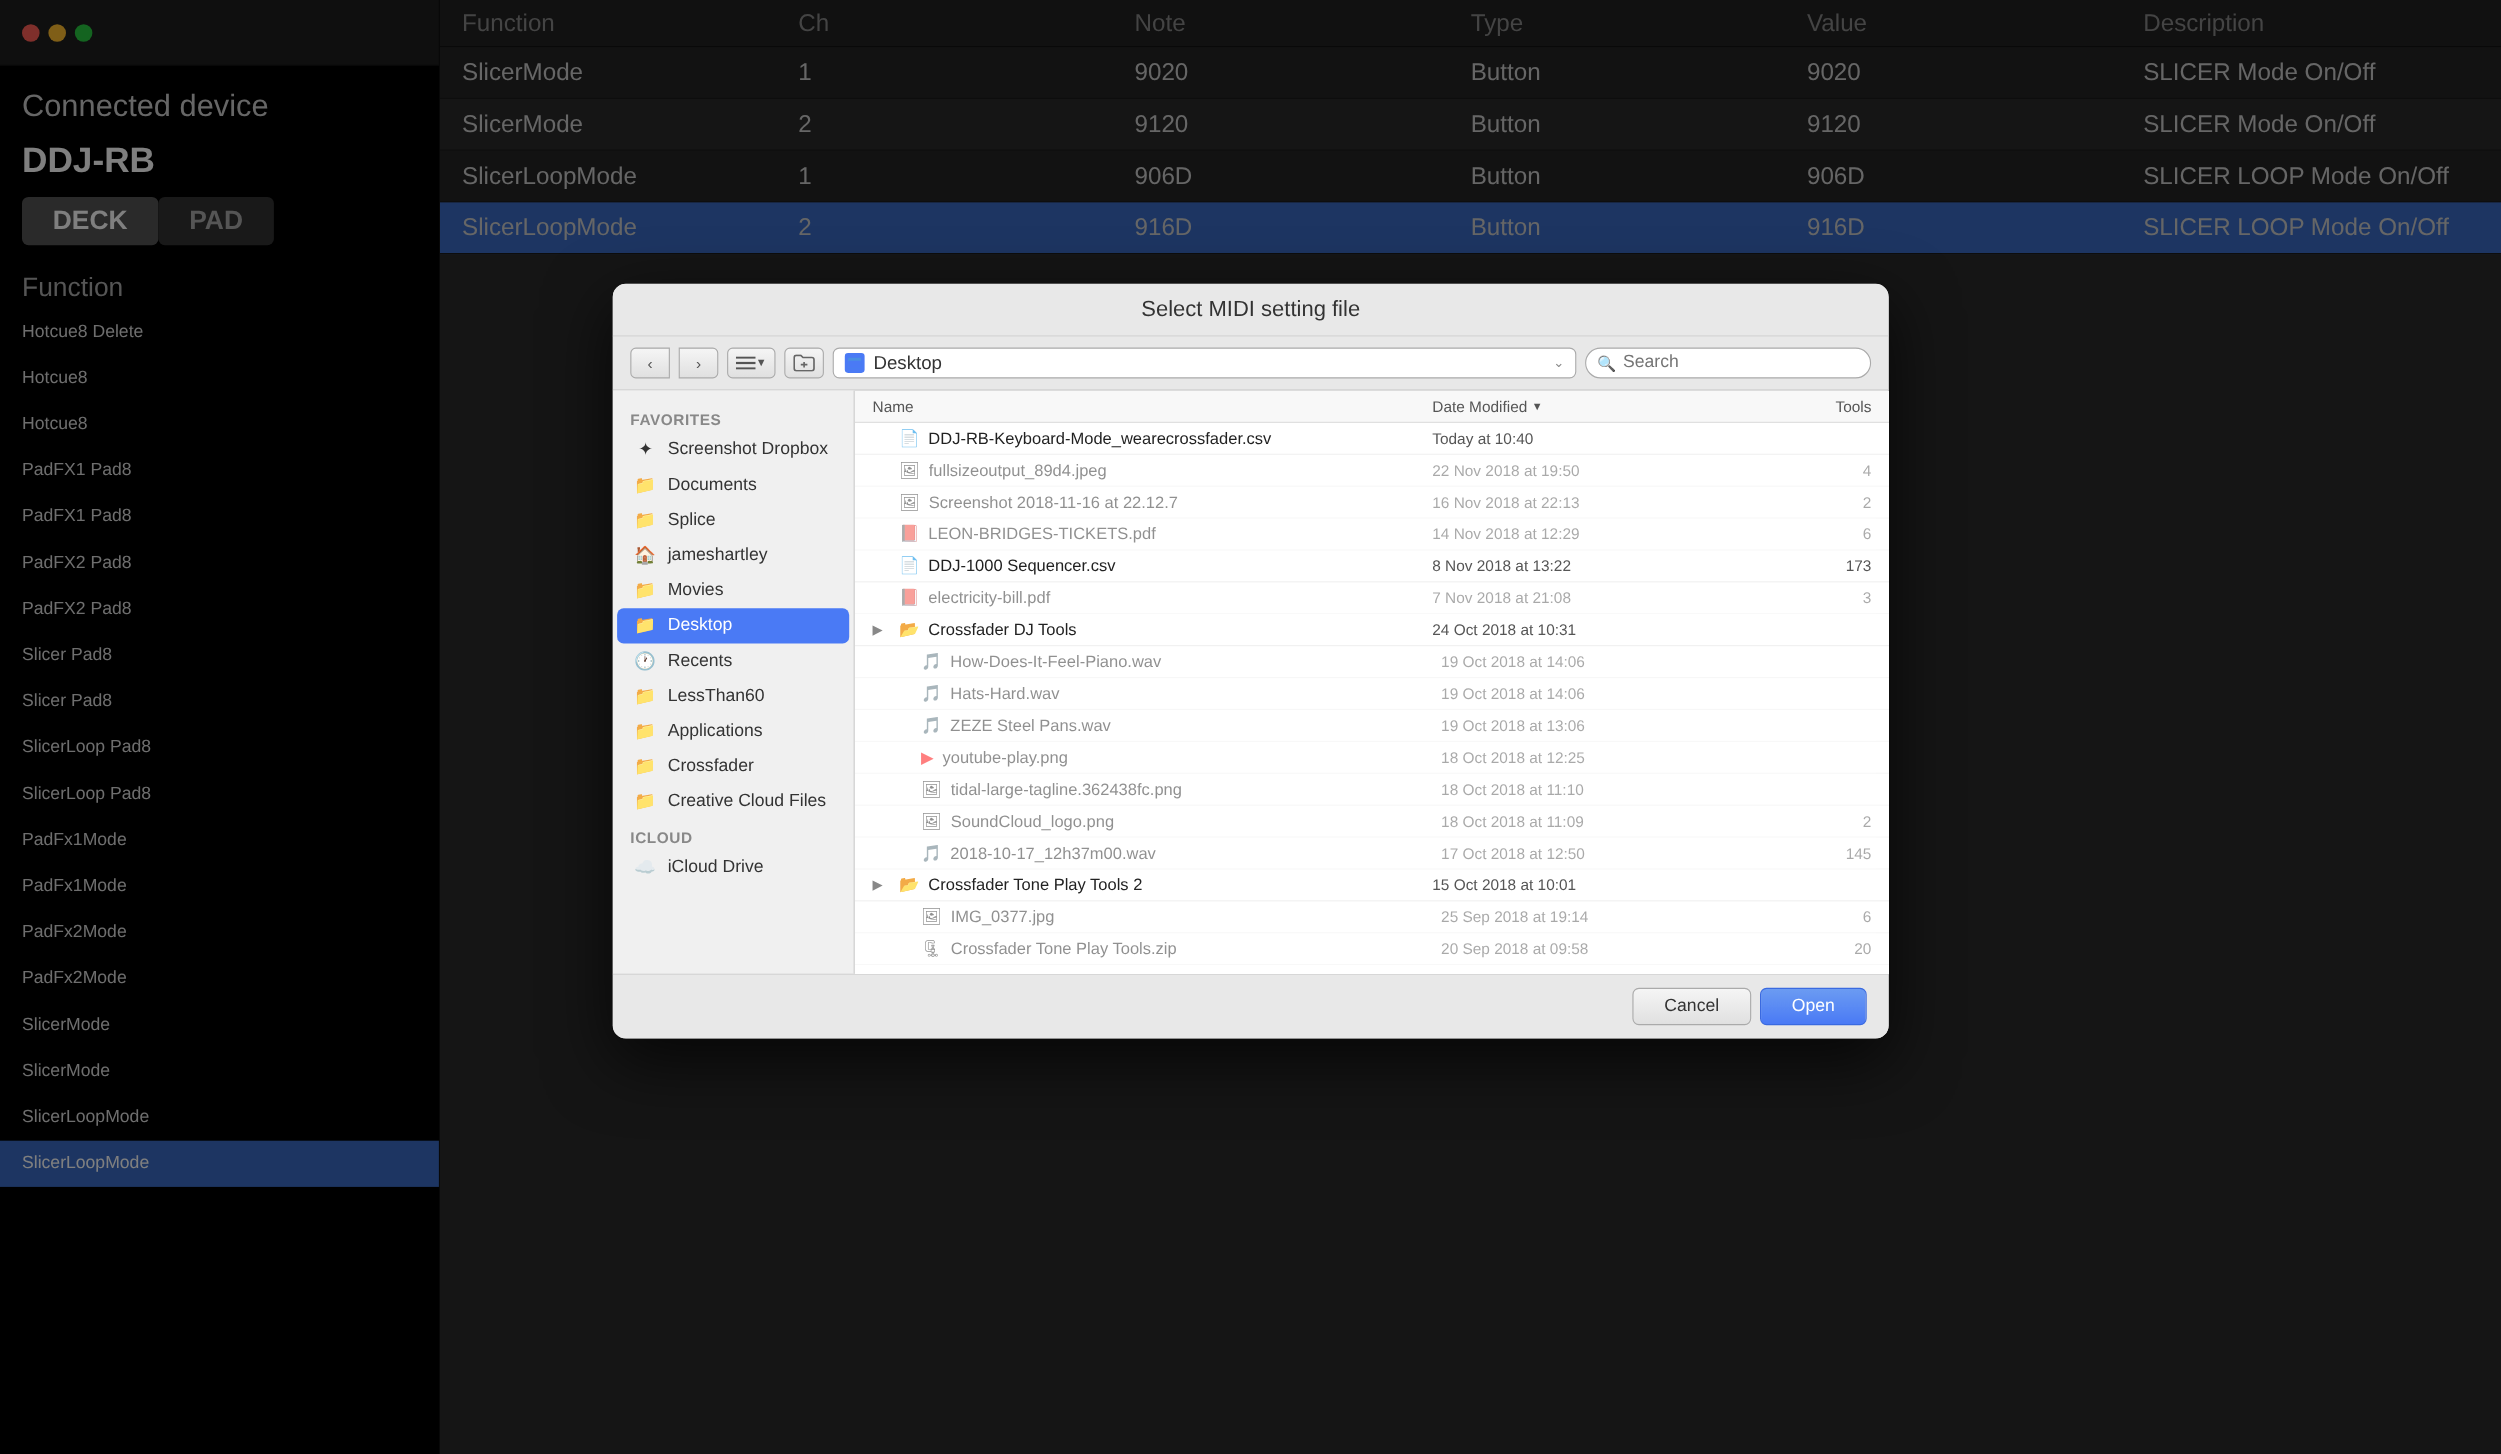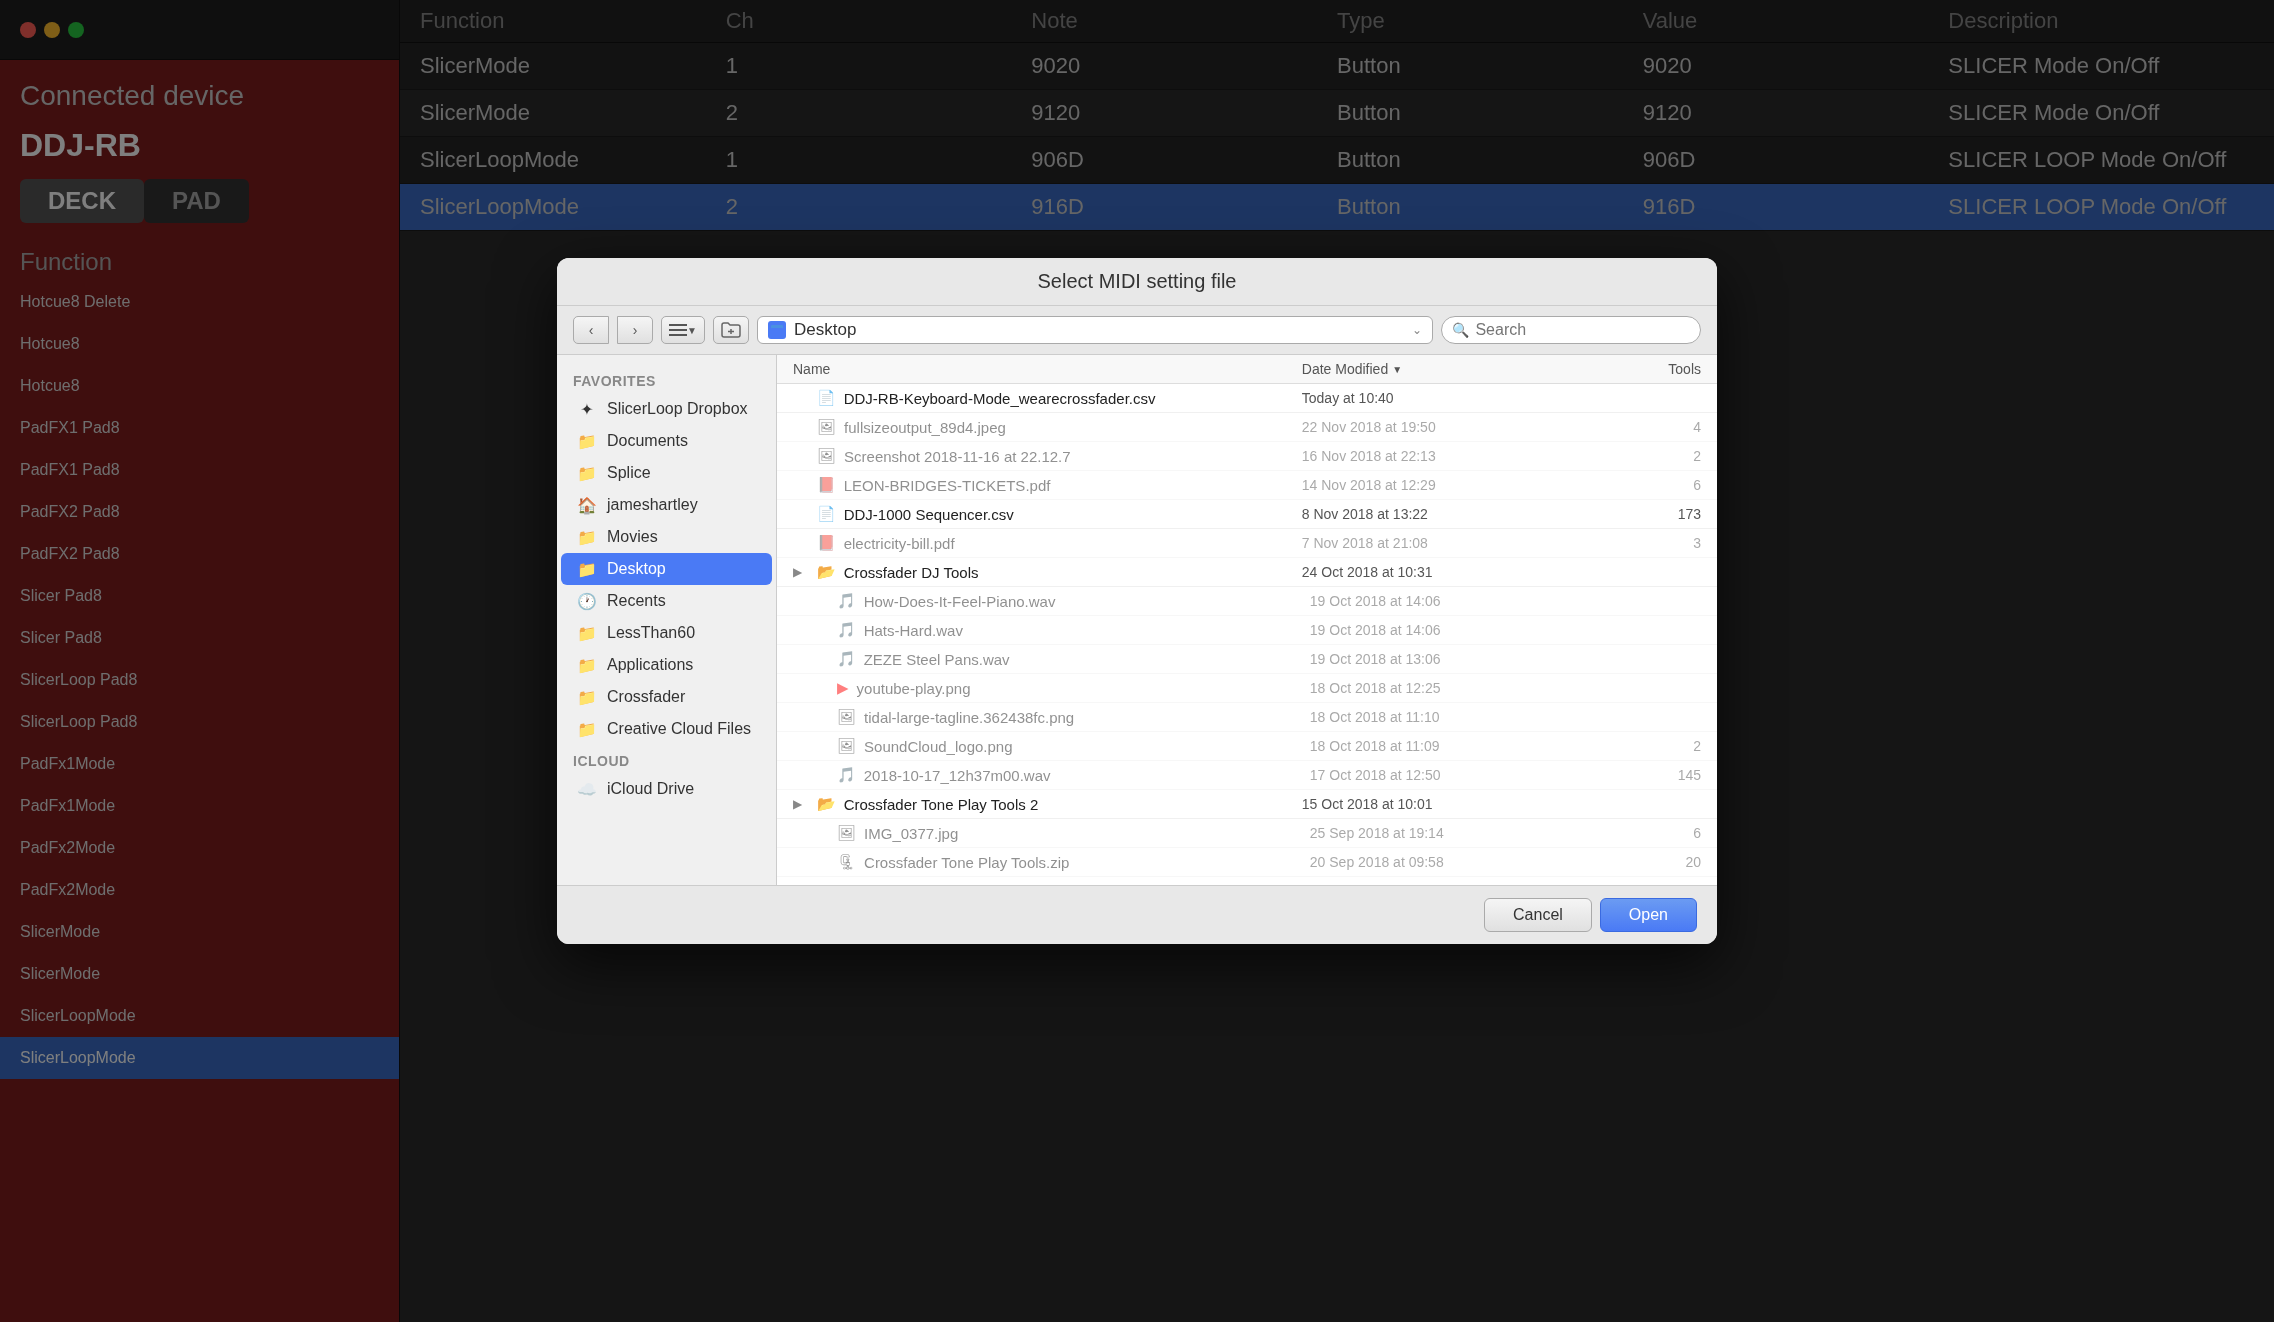--- a/index.html
+++ b/index.html
@@ -40,21 +40,21 @@
     }
     .tl-red { background: #ff5f57; }
     .tl-yellow { background: #febc2e; }
     .tl-green { background: #28c840; }
 
     .app-left-panel {
       position: absolute;
       top: 0; left: 0;
       width: 400px;
       height: 100%;
-      background: #7f1d1d;
+      background: #000000;
       border-right: 1px solid #111;
     }
 
     .device-header {
       padding: 20px 20px 10px 20px;
       color: #ccc;
       font-size: 28px;
       font-weight: 500;
     }
 
@@ -558,21 +558,21 @@
           <input type="text" placeholder="Search" style="">
         </div>
       </div>
 
       <div class="modal-body">
 
         <div class="sidebar" id="sidebar">
             <div class="sidebar-section-title">Favorites</div>
             <div class="sidebar-item">
               <span class="sidebar-icon">✦</span>
-              <span style="font-size: 16px;">SlicerLoop Dropbox</span>
+              <span style="font-size: 16px;">Screenshot Dropbox</span>
             </div>
             <div class="sidebar-item">
               <span class="sidebar-icon">📁</span>
               <span style="font-size: 16px;">Documents</span>
             </div>
             <div class="sidebar-item">
               <span class="sidebar-icon">📁</span>
               <span style="font-size: 16px;">Splice</span>
             </div>
             <div class="sidebar-item">

